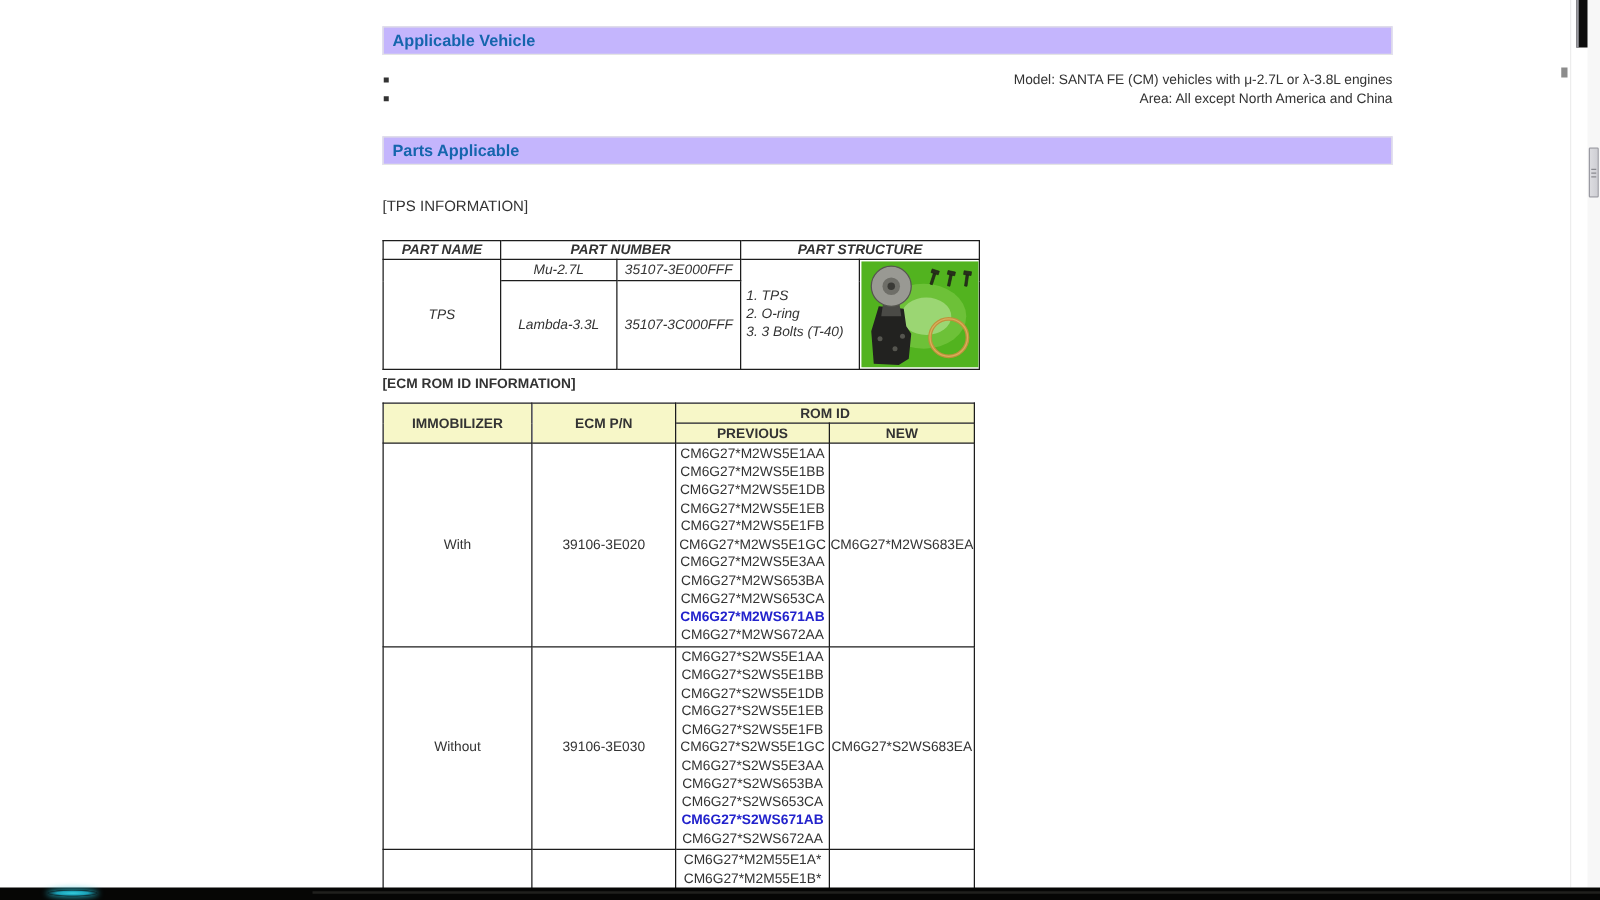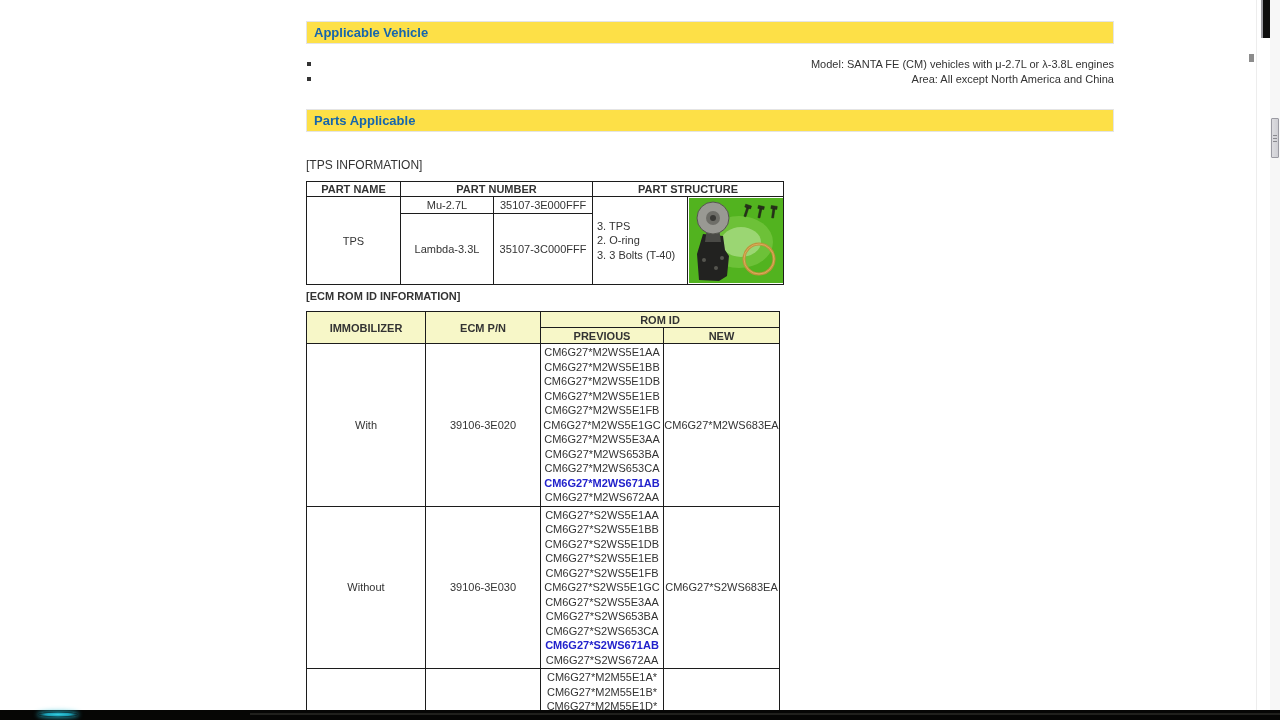--- a/index.html
+++ b/index.html
@@ -1,38 +1,38 @@
 <!DOCTYPE html>
 <html><head>
 <meta charset="utf-8">
 <style>
   * { margin:0; padding:0; box-sizing:border-box; }
   html,body { width:1280px; height:720px; overflow:hidden; }
   body { background:#ffffff; font-family:"Liberation Sans", sans-serif; position:relative; color:#333; }
 
   .content { position:absolute; left:306px; top:0; width:808px; }
 
-  .section-bar { height:23px; background:#fde047; border:1px solid #e4e4e4;
+  .section-bar { height:23px; background:#c4b5fd; border:1px solid #e4e4e4;
                  line-height:21px; padding-left:7px; font-size:13px; font-weight:bold; color:#1565ad; }
   .bar-applicable { margin-top:21px; }
   .bar-parts { margin-top:23px; }
 
   .bullets { margin-top:13px; }
   .bullet-line { font-size:11px; color:#333; line-height:14.5px; padding-left:11px; position:relative;text-align:right; }
   .bullet-line::before { content:""; position:absolute; left:1px; top:5px; width:4px; height:4px; background:#333; }
 
   .plain-label { margin-top:26px; font-size:12px; color:#333; }
   .bold-label  { margin-top:5px;  font-size:11px; color:#333; font-weight:bold; }
   .note-line   { margin-top:15px; font-size:11px; color:#333; }
 
   table { border-collapse:collapse; table-layout:fixed; }
   th, td { border:1px solid #1c1c1c; font-size:11px; color:#333; text-align:center; vertical-align:middle; overflow:hidden; }
   th { font-weight:bold; }
 
-  .tps-table { margin-top:9px; width:477px; }
+  .tps-table { margin-top:20px; width:477px;font-style:italic; }
   .tps-table th { height:15px; }
   .tps-row1 td { height:17px; }
   .tps-row2 td { height:70px; }
   .structure-cell { text-align:left; padding-left:4px; }
   .structure-line { line-height:14.5px; font-size:11px; }
   .img-cell { padding:1px; }
   .img-cell svg { display:block; }
 
   .rom-table { margin-top:9px; width:473px;padding-left:45px; }
   .rom-table th { height:16px; background:#f7f7c8; }
@@ -90,21 +90,21 @@
         <tr>
       <th>PART NAME</th>
       <th colspan="2">PART NUMBER</th>
       <th colspan="2">PART STRUCTURE</th>
     </tr>
     <tr class="tps-row1">
       <td rowspan="2">TPS</td>
       <td>Mu-2.7L</td>
       <td>35107-3E000FFF</td>
       <td rowspan="2" class="structure-cell">
-            <div class="structure-line">3. TPS</div>
+            <div class="structure-line">1. TPS</div>
             <div class="structure-line">2. O-ring</div>
             <div class="structure-line">3. 3 Bolts (T-40)</div>
           </td>
       <td rowspan="2" class="img-cell">
         <svg width="94" height="85" viewBox="0 0 94 85">
           <rect x="0" y="0" width="94" height="85" fill="#52b31f"></rect>
           <ellipse cx="50" cy="44" rx="34" ry="26" fill="#8fd357" opacity="0.45"></ellipse>
           <ellipse cx="52" cy="44" rx="20" ry="15" fill="#c9ecae" opacity="0.5"></ellipse>
 
           <g fill="#28301c" stroke="#1c2412" stroke-width="0.5">

